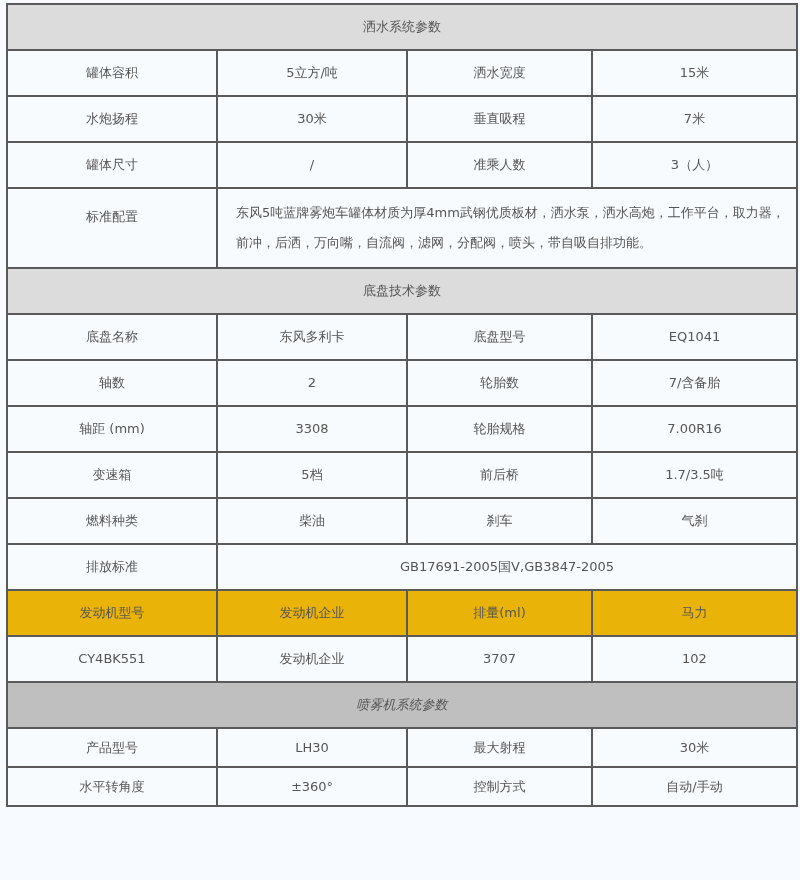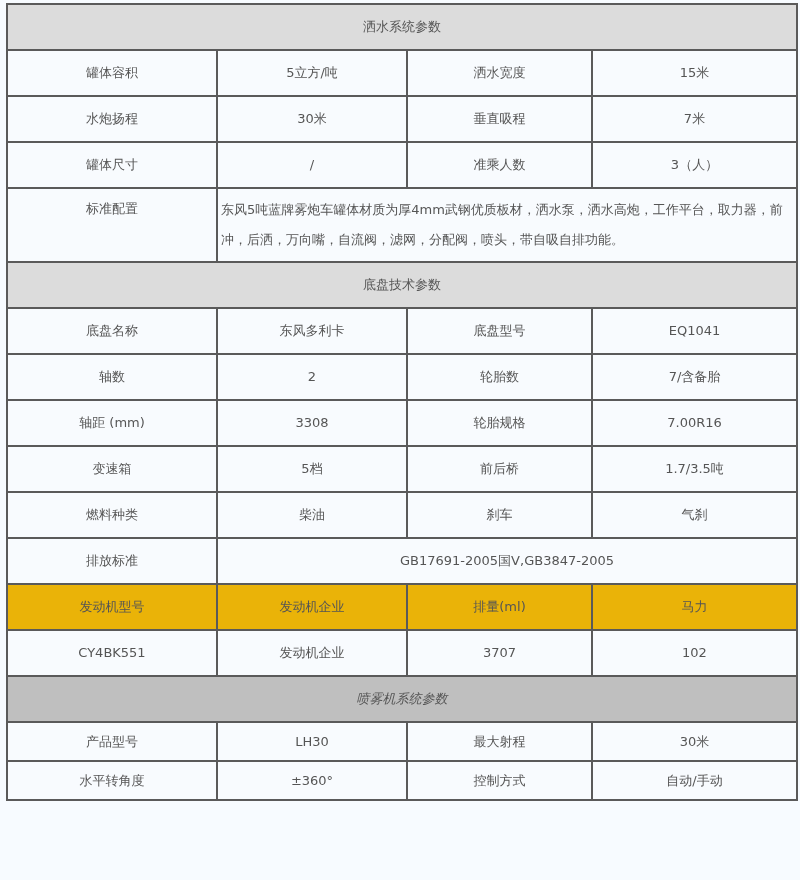--- a/index.html
+++ b/index.html
@@ -39,21 +39,21 @@
   }
   .sec-dark td {
     background: #bfbfbf;
     font-style: italic;
   }
   .subhead td {
     background: #eab308;
   }
   .desc {
     text-align: left;
-    padding: 6px 10px 6px 3px;
+    padding: 6px 10px 6px 18px;
     line-height: 30px;
   }
   .h48 { height: 44px; border-radius: 16px; }
 </style>
 </head>
 <body>
 
 <div class="wrap">
 <table>
   <colgroup>
@@ -79,21 +79,21 @@
     <td>垂直吸程</td>
     <td>7米</td>
   </tr>
   <tr>
     <td style="height:44px">罐体尺寸</td>
     <td>/</td>
     <td>准乘人数</td>
     <td>3（人）</td>
   </tr>
   <tr>
-    <td style="height:60px;vertical-align:top;padding-top:10px">标准配置</td>
+    <td style="height:60px;vertical-align:top;padding-top:18px">标准配置</td>
     <td colspan="3" class="desc">东风5吨蓝牌雾炮车罐体材质为厚4mm武钢优质板材，洒水泵，洒水高炮，工作平台，取力器，前冲，后洒，万向嘴，自流阀，滤网，分配阀，喷头，带自吸自排功能。</td>
   </tr>
 
   <tr class="sec">
     <td colspan="4" style="height:44px">底盘技术参数</td>
   </tr>
   <tr>
     <td style="height:44px">底盘名称</td>
     <td>东风多利卡</td>
     <td>底盘型号</td>

